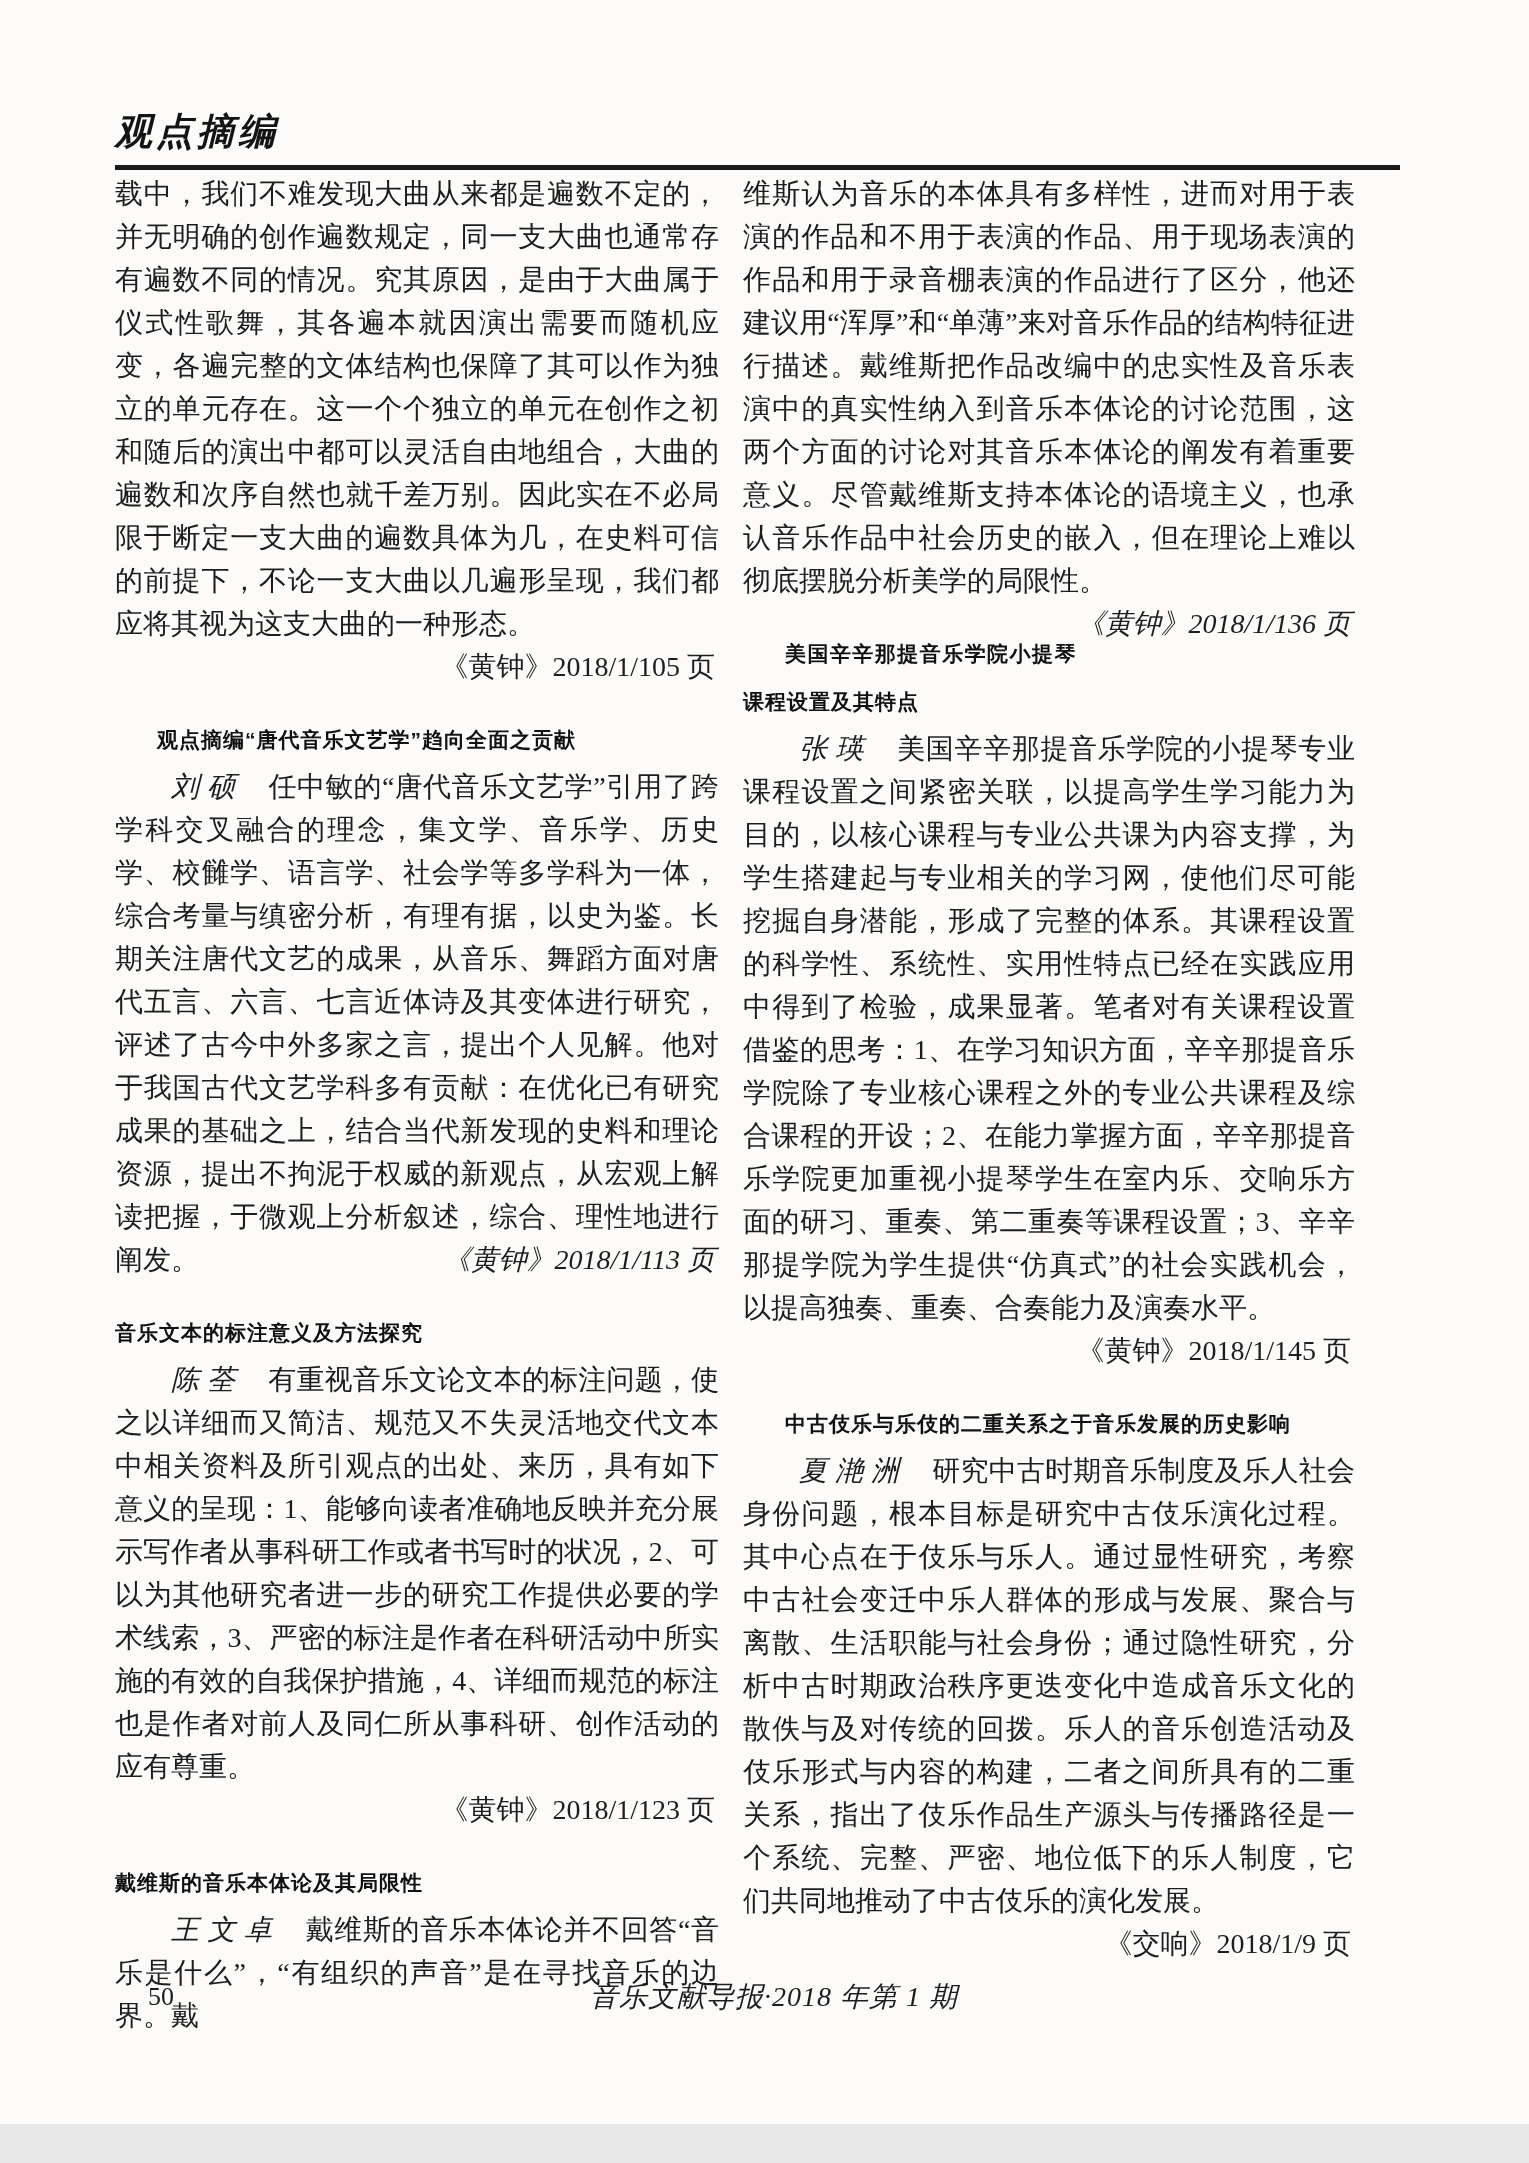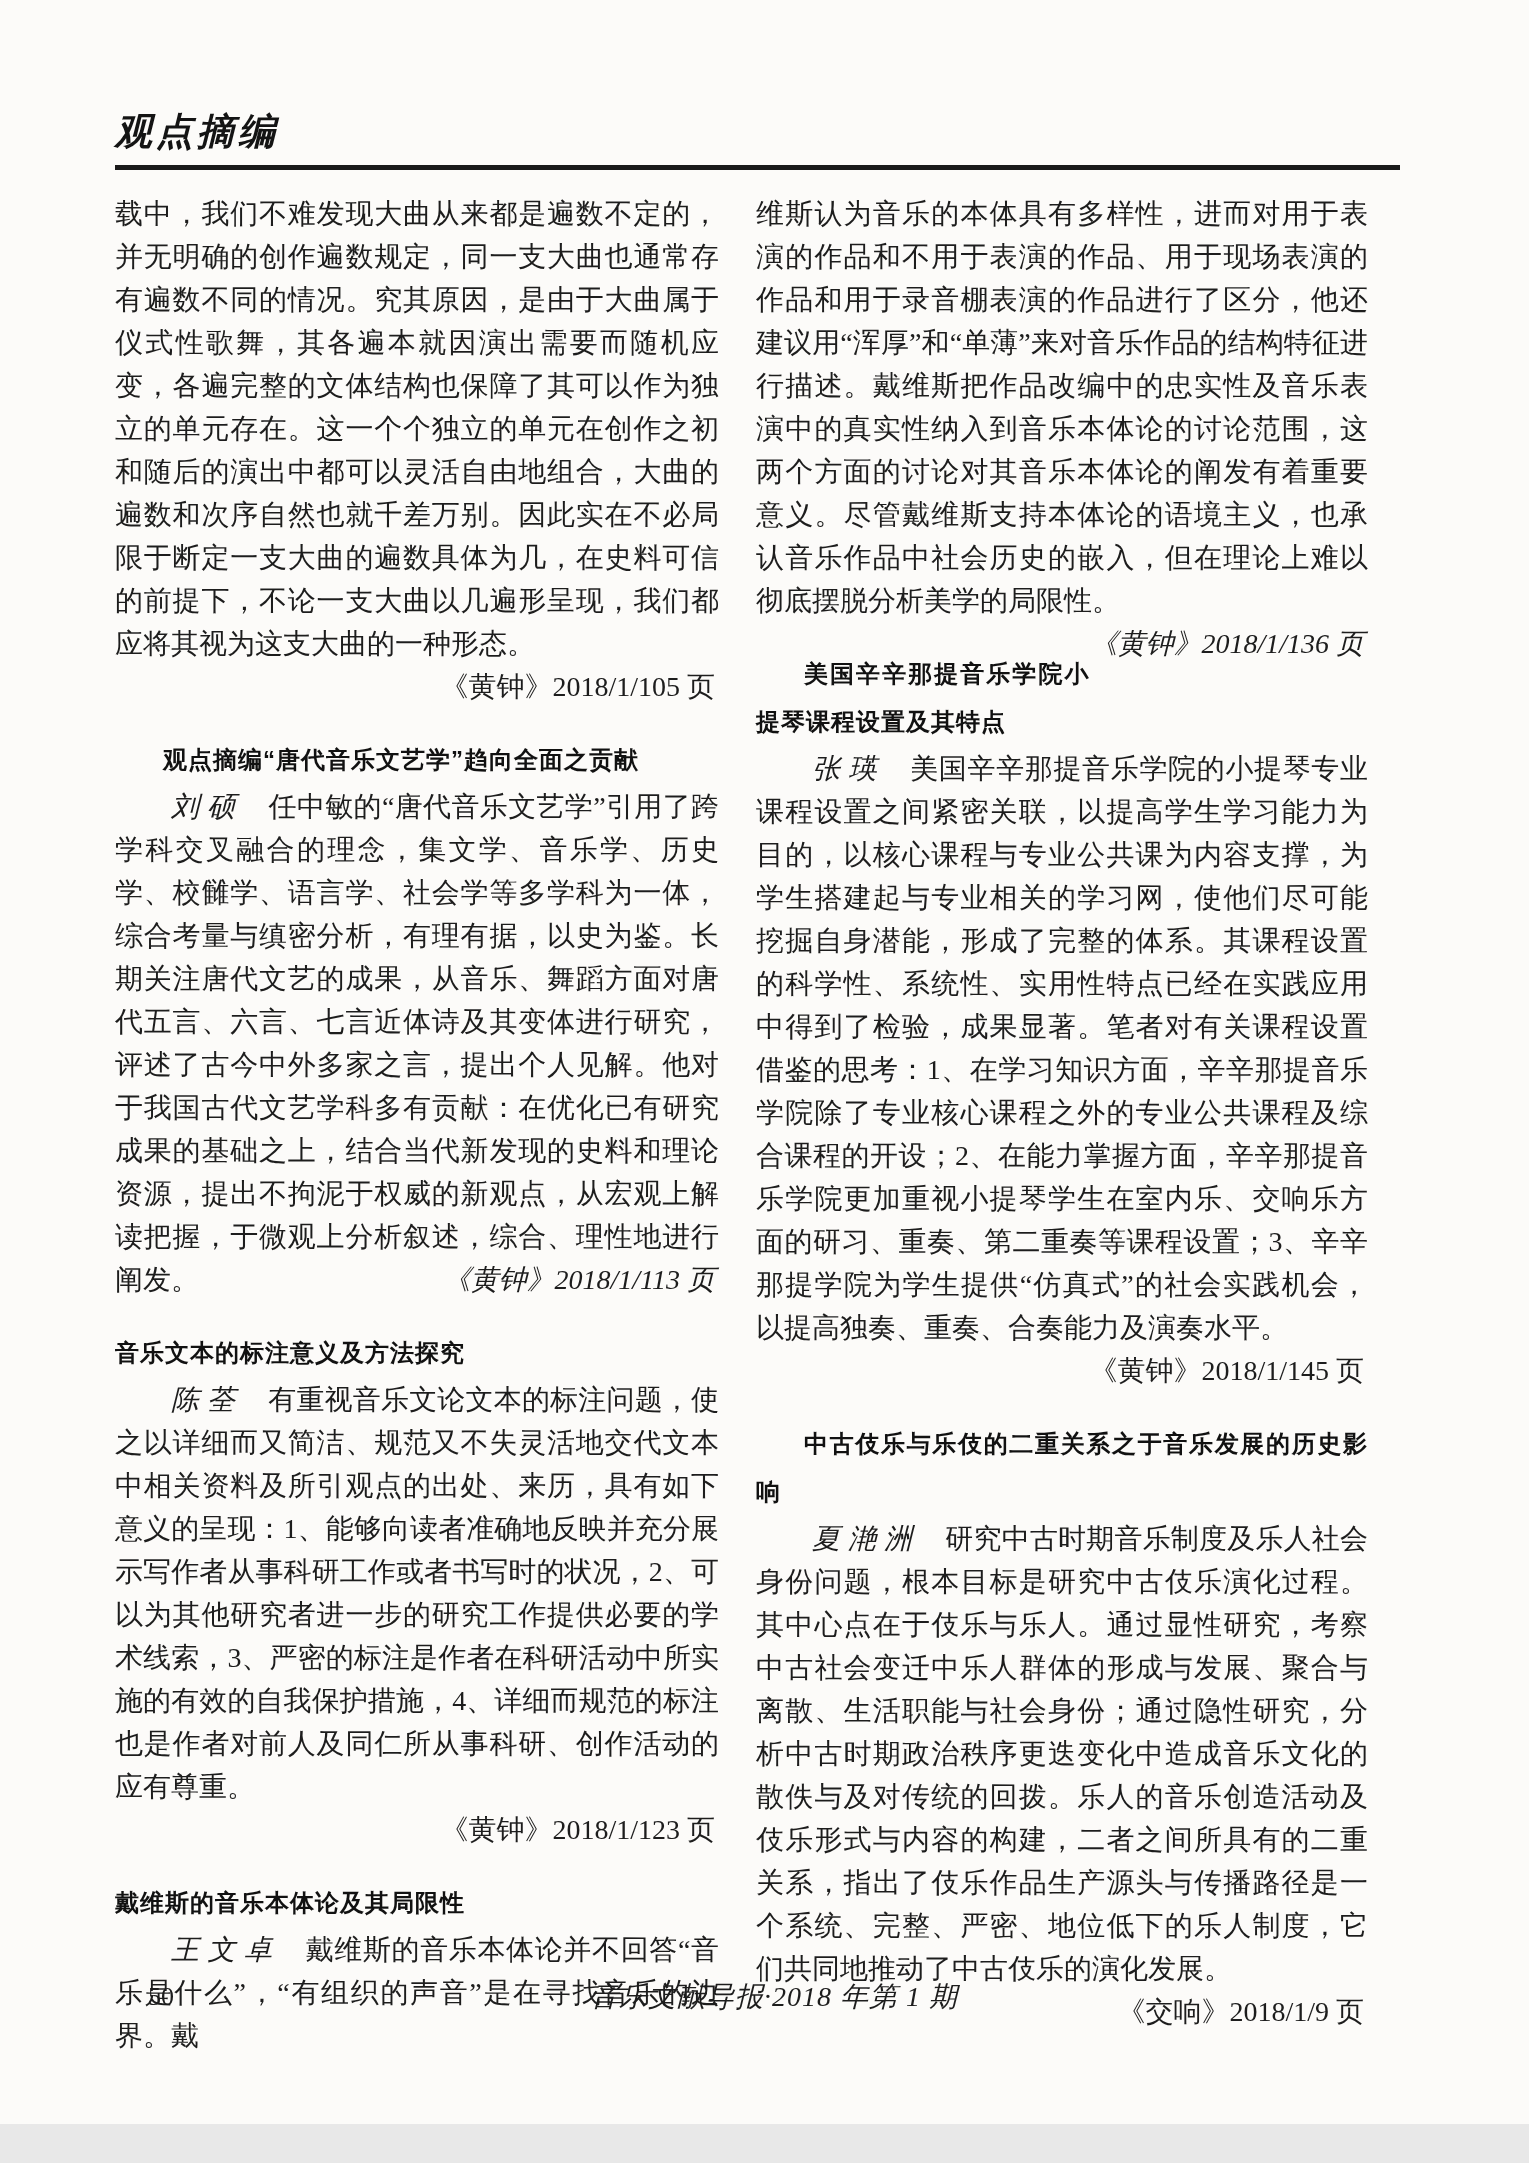--- a/index.html
+++ b/index.html
@@ -24,22 +24,22 @@
     color: #141414;
   }
   .header-rule {
     margin-top: 7px;
     height: 0;
     border-top: 5px solid #1a1a1a;
   }
   .columns {
     display: flex;
     flex-direction: row;
-    gap: 37px;
-    margin-top: 22px;
+    gap: 24px;
+    margin-top: 2px;
   }
   .col { box-sizing: border-box; }
   .col-left  { width: 604px; }
   .col-right { width: 612px; }
   p.body {
     margin: 0;
     font-size: 28px;
     line-height: 43px;
     text-align: justify;
     text-indent: 0;
@@ -58,21 +58,21 @@
   .cite-float {
     float: right;
     font-style: italic;
     padding-right: 4px;
   }
   section { margin-top: 28px; }
   .sec-title {
     margin: 0 0 1px 0;
     font-family: "Liberation Sans", sans-serif;
     font-weight: bold;
-    font-size: 24px;
+    font-size: 21px;
     line-height: 48px;
     letter-spacing: 1px;
     text-align: justify;
     color: #111;
   }
   .sec-title.indent { text-indent: 2em; }
   .subtitle {
     font-style: italic;
     font-size: 29px;
     line-height: 44px;

